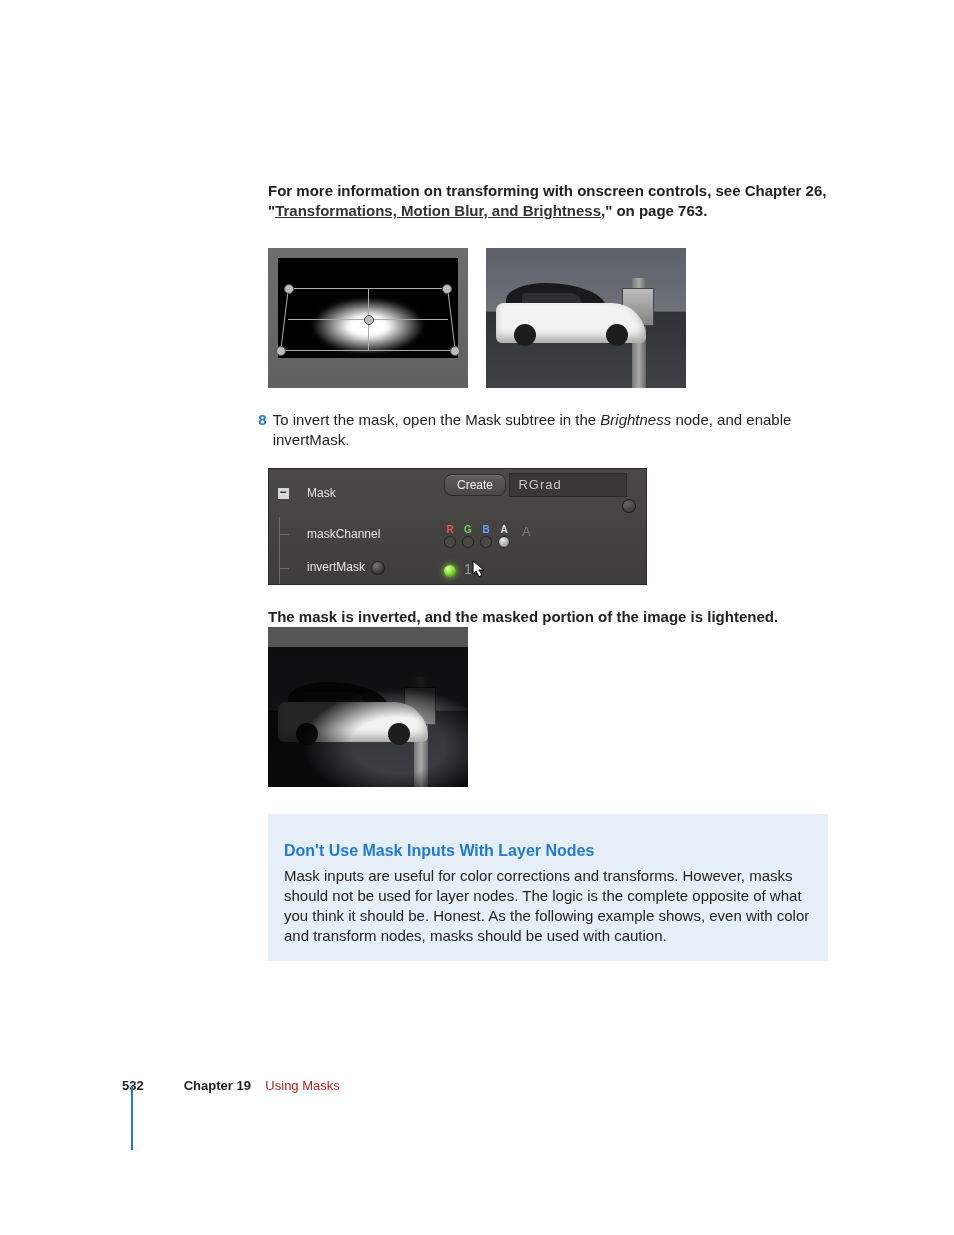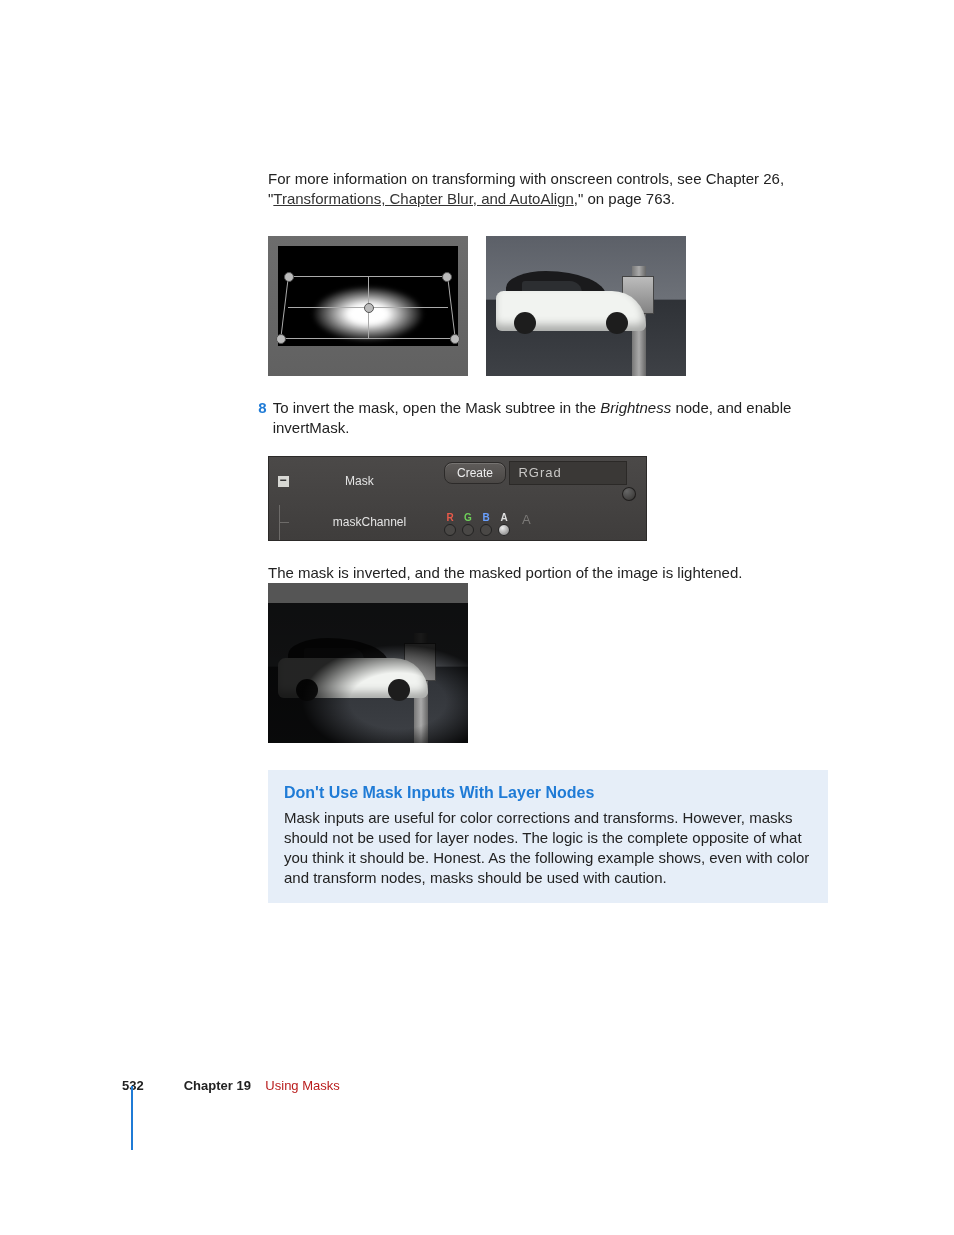--- a/index.html
+++ b/index.html
@@ -13,21 +13,21 @@
     position: relative;
     font-size: 15px;
     line-height: 1.35;
   }
   .content {
     position: absolute;
     left: 268px;
     top: 165px;
     width: 560px;
   }
-  .para { margin: 4px 0 0; }
+  .para { margin: 16px 0 0; font-weight: bold; }
   .link { color: #333; text-decoration: underline; }
   .italic { font-style: italic; text-align: right; }
   .image-row {
     display: flex;
     gap: 18px;
     margin: 26px 0 0 0;
   }
   .img-frame {
     display: inline-block;
     background: #555;
@@ -73,21 +73,21 @@
     width: 377px;
     margin-top:18px;
     background: linear-gradient(#4b4948,#3f3d3c);
     border:1px solid #2c2a29;
     font-family: "Tahoma","Segoe UI",Arial,sans-serif;
     font-size:12px;
     color:#ddd;
   }
   .panel table{ width:100%; border-collapse:collapse; }
   .panel td{ padding:4px 6px; vertical-align:middle; height:24px; }
-  .panel-lbl{ text-align:center; color:#e4e4e4; width:125px; white-space:nowrap; font-size:12px;}
+  .panel-lbl{ text-align:left; color:#e4e4e4; width:125px; white-space:nowrap; font-size:12px;}
   .tree-btn{ display:inline-block; width:11px; height:11px; background:#d8d8d4; color:#222; line-height:9px; text-align:center; font-weight:bold; font-size:12px; margin-right:4px; vertical-align:middle;}
   .tree-col{ width:20px; text-align:center; color:#777; font-size:11px; position:relative;}
   .tree-vline{ position:absolute; left:10px; top:0; bottom:0; width:1px; background:#6d6b69;}
   .tree-h{ position:absolute; left:10px; width:10px; height:1px; background:#6d6b69; top:50%;}
   .knob{ display:inline-block; width:14px; height:14px; border-radius:50%; background:radial-gradient(circle at 35% 30%, #7a7876 0%, #3b3937 60%, #2a2827 100%); vertical-align:middle; margin-left:3px; box-shadow:inset 0 0 0 1px #232120;}
   .autow{ display:inline-block; width:14px; height:14px; border-radius:50%; background:radial-gradient(circle at 35% 30%, #8e7a63 0%, #4a3c2e 70%); vertical-align:middle; margin-left:3px; box-shadow:inset 0 0 0 1px #232120;}
   .btn-create{ display:inline-block; background:linear-gradient(#5f5c5a,#4a4745); border:1px solid #2c2a29; color:#eee; padding:2px 12px; border-radius:8px; font-size:12px; box-shadow:inset 0 1px 0 rgba(255,255,255,.15);}
   .field{ background:#3a3836; border:1px solid #2b2927; color:#c9c8c6; padding:2px 8px; font-family:inherit; font-size:13px; letter-spacing:1px; display:inline-block; min-width:100px;}
   .chan{ display:inline-flex; gap:6px; align-items:flex-start; padding-top:2px;}
   .ch{ display:flex; flex-direction:column; align-items:center; gap:1px;}
@@ -101,21 +101,21 @@
   .rt-knob{ width:14px; height:14px; border-radius:50%; background:radial-gradient(circle at 35% 30%,#666,#2e2c2a); display:inline-block; vertical-align:middle; box-shadow:inset 0 0 0 1px #1f1d1c; float:right; margin-right:4px; margin-top:2px;}
   
   .notebox{
     background:#e6eef8;
     margin-top:22px;
     padding:12px 16px 14px 16px;
     width:560px;
     box-sizing:border-box;
   }
   .notebox h3{
-    margin:0 0 4px 0;
+    margin:14px 0 4px 0;
     color:#1f7bd6;
     font-weight:bold;
     font-size:16px;
   }
   
   .footer{
     position:absolute;
     left:122px;
     bottom:140px;
     font-size:13px;
@@ -135,21 +135,21 @@
     background:#1f7bd6;
   }
   .car.small{ width:200px; height:140px; margin-top:20px;}
 </style>
 </head>
 <body>
 
 <div class="content">
   <p class="para">
     <span>For more information on transforming with onscreen controls, see Chapter 26,</span><br>
-    <span>"</span><a href="#" class="link">Transformations, Chapter Blur, and AutoAlign</a><span>," on page 763.</span>
+    <span>"</span><a href="#" class="link">Transformations, Motion Blur, and Brightness</a><span>," on page 763.</span>
   </p>
 
   <div class="image-row">
 
     <div class="img-frame">
       <div class="osc">
         <div class="osc-inner">
           <span class="osc-label"></span>
           <div class="glow"></div>
 
@@ -223,20 +223,35 @@
                   <span class="ch-dot"></span>
                 </div>
             <div class="ch ch-A">
                   <span class="ch-l">A</span>
                   <span class="ch-dot" style="background:radial-gradient(circle at 35% 30%,#eee,#777);"></span>
                 </div>
             <span class="ch-A2">A</span>
           </div>
         </td>
       </tr>
+      <tr>
+        <td class="tree-col">
+              <div class="tree-vline"></div>
+              <div class="tree-h"></div>
+            </td>
+        <td class="panel-lbl"><span>invertMask</span> <span class="knob"></span></td>
+        <td>
+          <span class="led"></span><span class="valtxt">1</span>
+          <span class="cursor-svg">
+            <svg width="14" height="18">
+                  <polygon points="1,1 1,14 4,11 7,17 10,15 7,10 12,10" fill="#fff" stroke="#000" stroke-width="1"></polygon>
+                </svg>
+          </span>
+        </td>
+      </tr>
     </tbody>
       </table>
   </div>
 
   <p class="para" style="margin-top:22px;">The mask is inverted, and the masked portion of the image is lightened.</p>
 
   <div class="img-frame">
     <div class="car small">
       <div class="post"></div>
         <div class="sign"></div>

